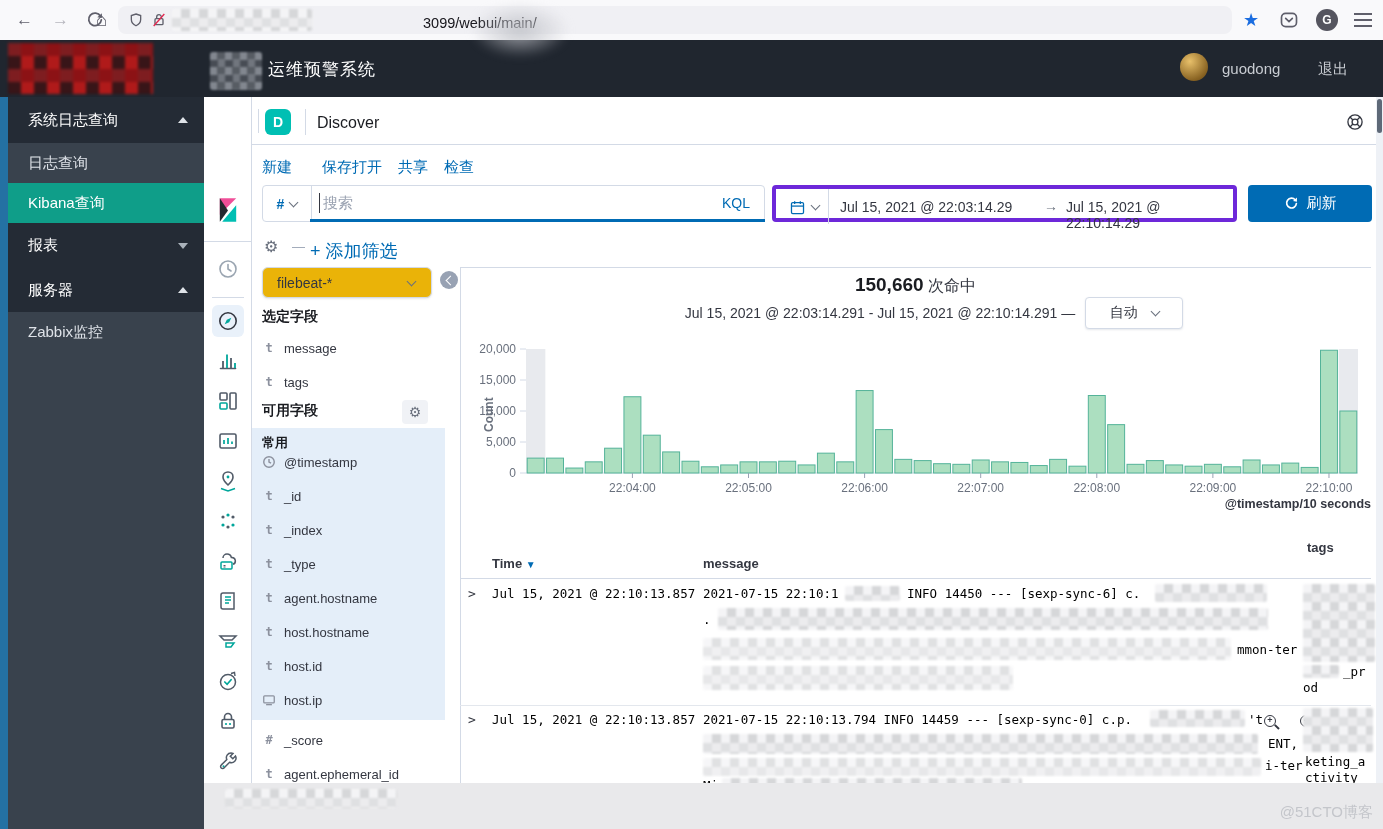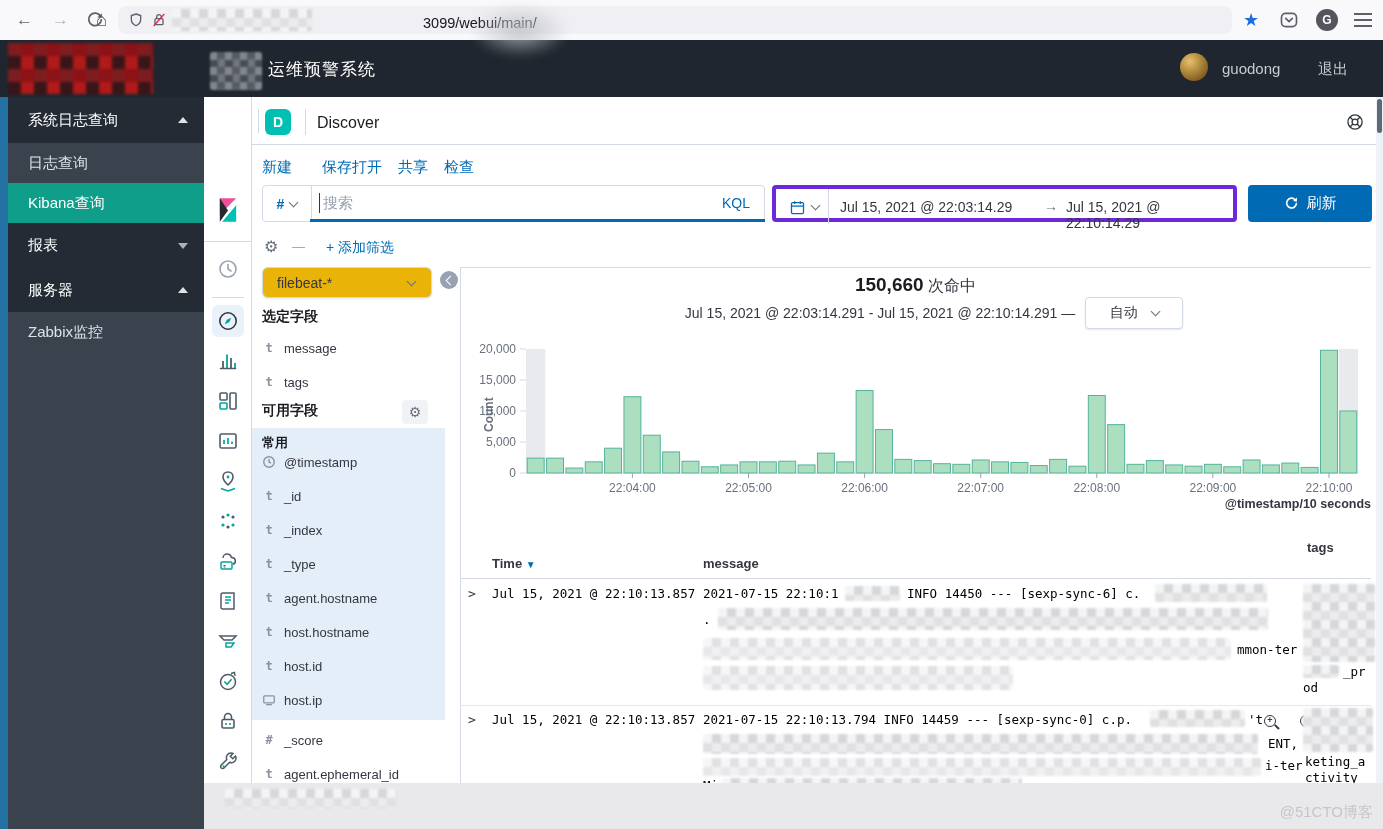--- a/index.html
+++ b/index.html
@@ -62,21 +62,21 @@
   #scaret{left:56px;top:7px;width:1px;height:20px;background:#343741;}
   #kql{right:14px;top:9px;font-size:14px;color:#006bb4;position:absolute;}
   #underline{left:310px;top:219px;width:455px;height:3px;background:#006bb4;}
   #datebox{left:772px;top:185px;width:465px;height:37px;background:#fff;border:4px solid #6d28d9;border-radius:4px;box-sizing:border-box;}
   .datetext{font-size:14px;color:#343741;}
   #refreshbtn{left:1248px;top:185px;width:124px;height:37px;background:#006bb4;border-radius:4px;color:#fff;display:flex;align-items:center;justify-content:center;gap:8px;font-size:15px;cursor:pointer;}
 
   
   #gearico{left:264px;top:237px;font-size:16px;color:#69707d;}
   #filterdash{left:292px;top:239px;color:#98a2b3;font-size:13px;}
-  #addfilter{left:310px;top:239px;font-size:14px;color:#006bb4;cursor:pointer;margin-left:16px;}
+  #addfilter{left:310px;top:239px;font-size:18px;color:#006bb4;cursor:pointer;}
 
   
   #indexsel{left:262px;top:267px;width:170px;height:31px;background:#eab308;border:1px solid #d3dae6;border-radius:6px;box-shadow:0 1px 2px rgba(152,162,179,.25);box-sizing:border-box;display:flex;align-items:center;cursor:pointer;}
   #indexsel span.ip{margin-left:14px;font-size:14px;color:#343741;}
   #collapsebtn{left:440px;top:271px;width:18px;height:18px;border-radius:50%;background:#98a2b3;display:flex;align-items:center;justify-content:center;cursor:pointer;}
   .secttitle{position:absolute;font-size:14px;font-weight:bold;color:#1a1c21;}
   .frow{position:absolute;left:262px;display:flex;align-items:center;gap:8px;height:18px;cursor:pointer;}
   .ftype{width:14px;text-align:center;font-family:"DejaVu Sans Mono",monospace;font-size:12px;font-weight:bold;color:#8c919e;}
   .fname{font-size:13px;color:#343741;}
   #popblock{left:252px;top:428px;width:193px;height:292px;background:#e4eef9;}

